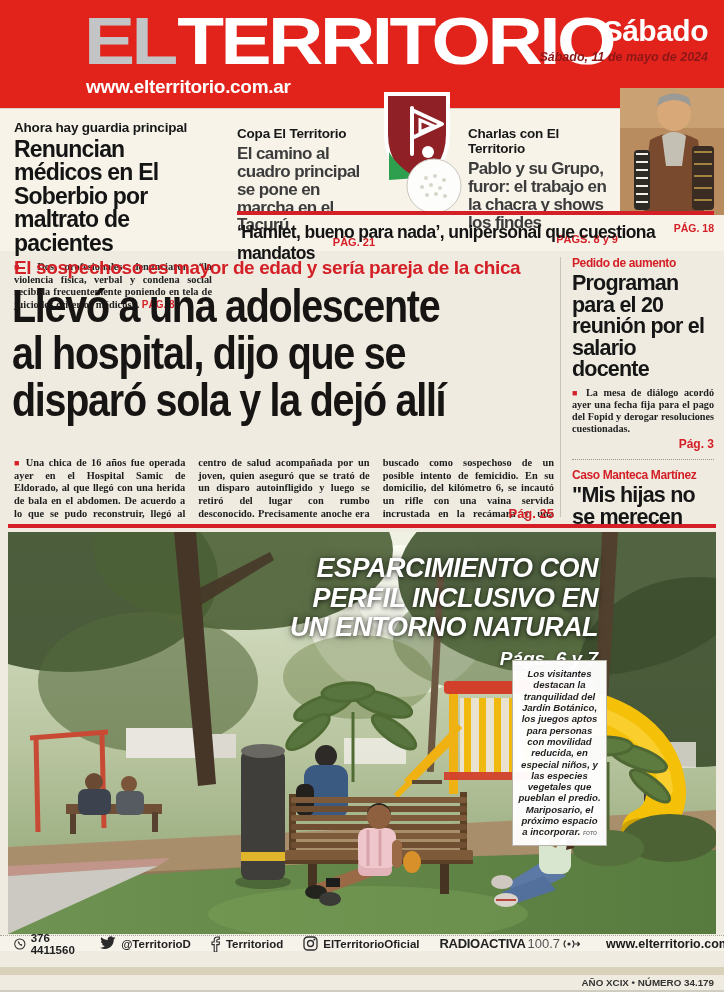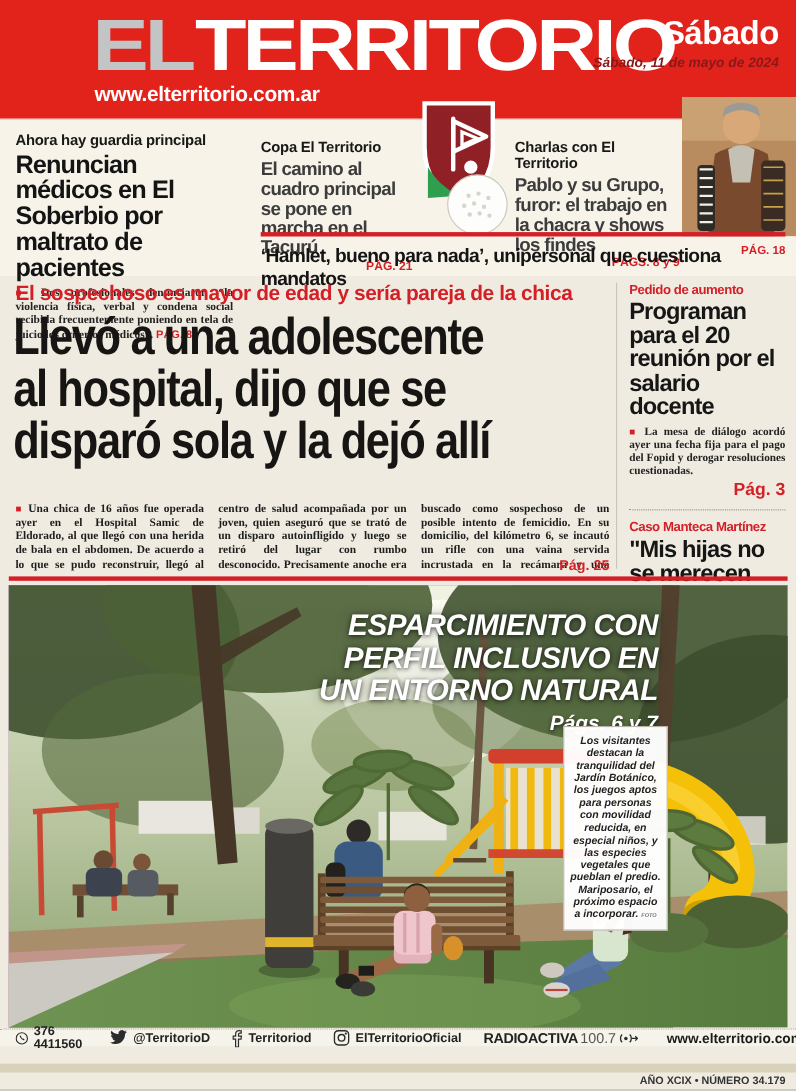--- a/index.html
+++ b/index.html
@@ -53,21 +53,21 @@
     color:#1d1d1d;text-align:justify;overflow:hidden;}
   .main-page{left:404px;top:506px;width:150px;text-align:right;color:#d41f26;font-weight:800;font-size:13px;}
 
   
   .rail-rule{left:560px;top:257px;width:1px;height:260px;background:#c9c5b8;}
   .rail{left:572px;top:256px;width:142px;}
   .rail .kicker{font-size:12px;font-weight:800;color:#d41f26;letter-spacing:-.4px;}
   .rail h2{margin:3px 0 6px 0;font-size:21.5px;font-weight:800;line-height:1.0;letter-spacing:-.8px;color:#161616;}
   .rail .body{font-family:"Liberation Serif",serif;font-weight:700;font-size:10.2px;line-height:1.2;
     color:#222;text-align:justify;}
-  .rail .pg-right{font-size:16px;margin-top:2px;}
+  .rail .pg-right{font-size:12px;margin-top:2px;}
   .rail-divider{border-top:1px dotted #9a968a;margin:8px 0 8px 0;}
 
   
   .red-rule{left:8px;top:524px;width:708px;height:4px;background:#d41f26;}
   .photo-wrap{left:8px;top:532px;width:604px;height:402px;background:#701a75;font-style:italic;}
   .photo-headline{right:14px;top:22px;text-align:right;color:#fff;font-weight:800;
     font-size:27px;line-height:1.1;letter-spacing:-.5px;
     text-shadow:0 1px 4px rgba(0,0,0,.65),0 0 12px rgba(0,0,0,.35);}
   .photo-headline span{display:block;}
   .photo-page{right:14px;top:116px;color:#fff;font-weight:800;font-size:19px;

